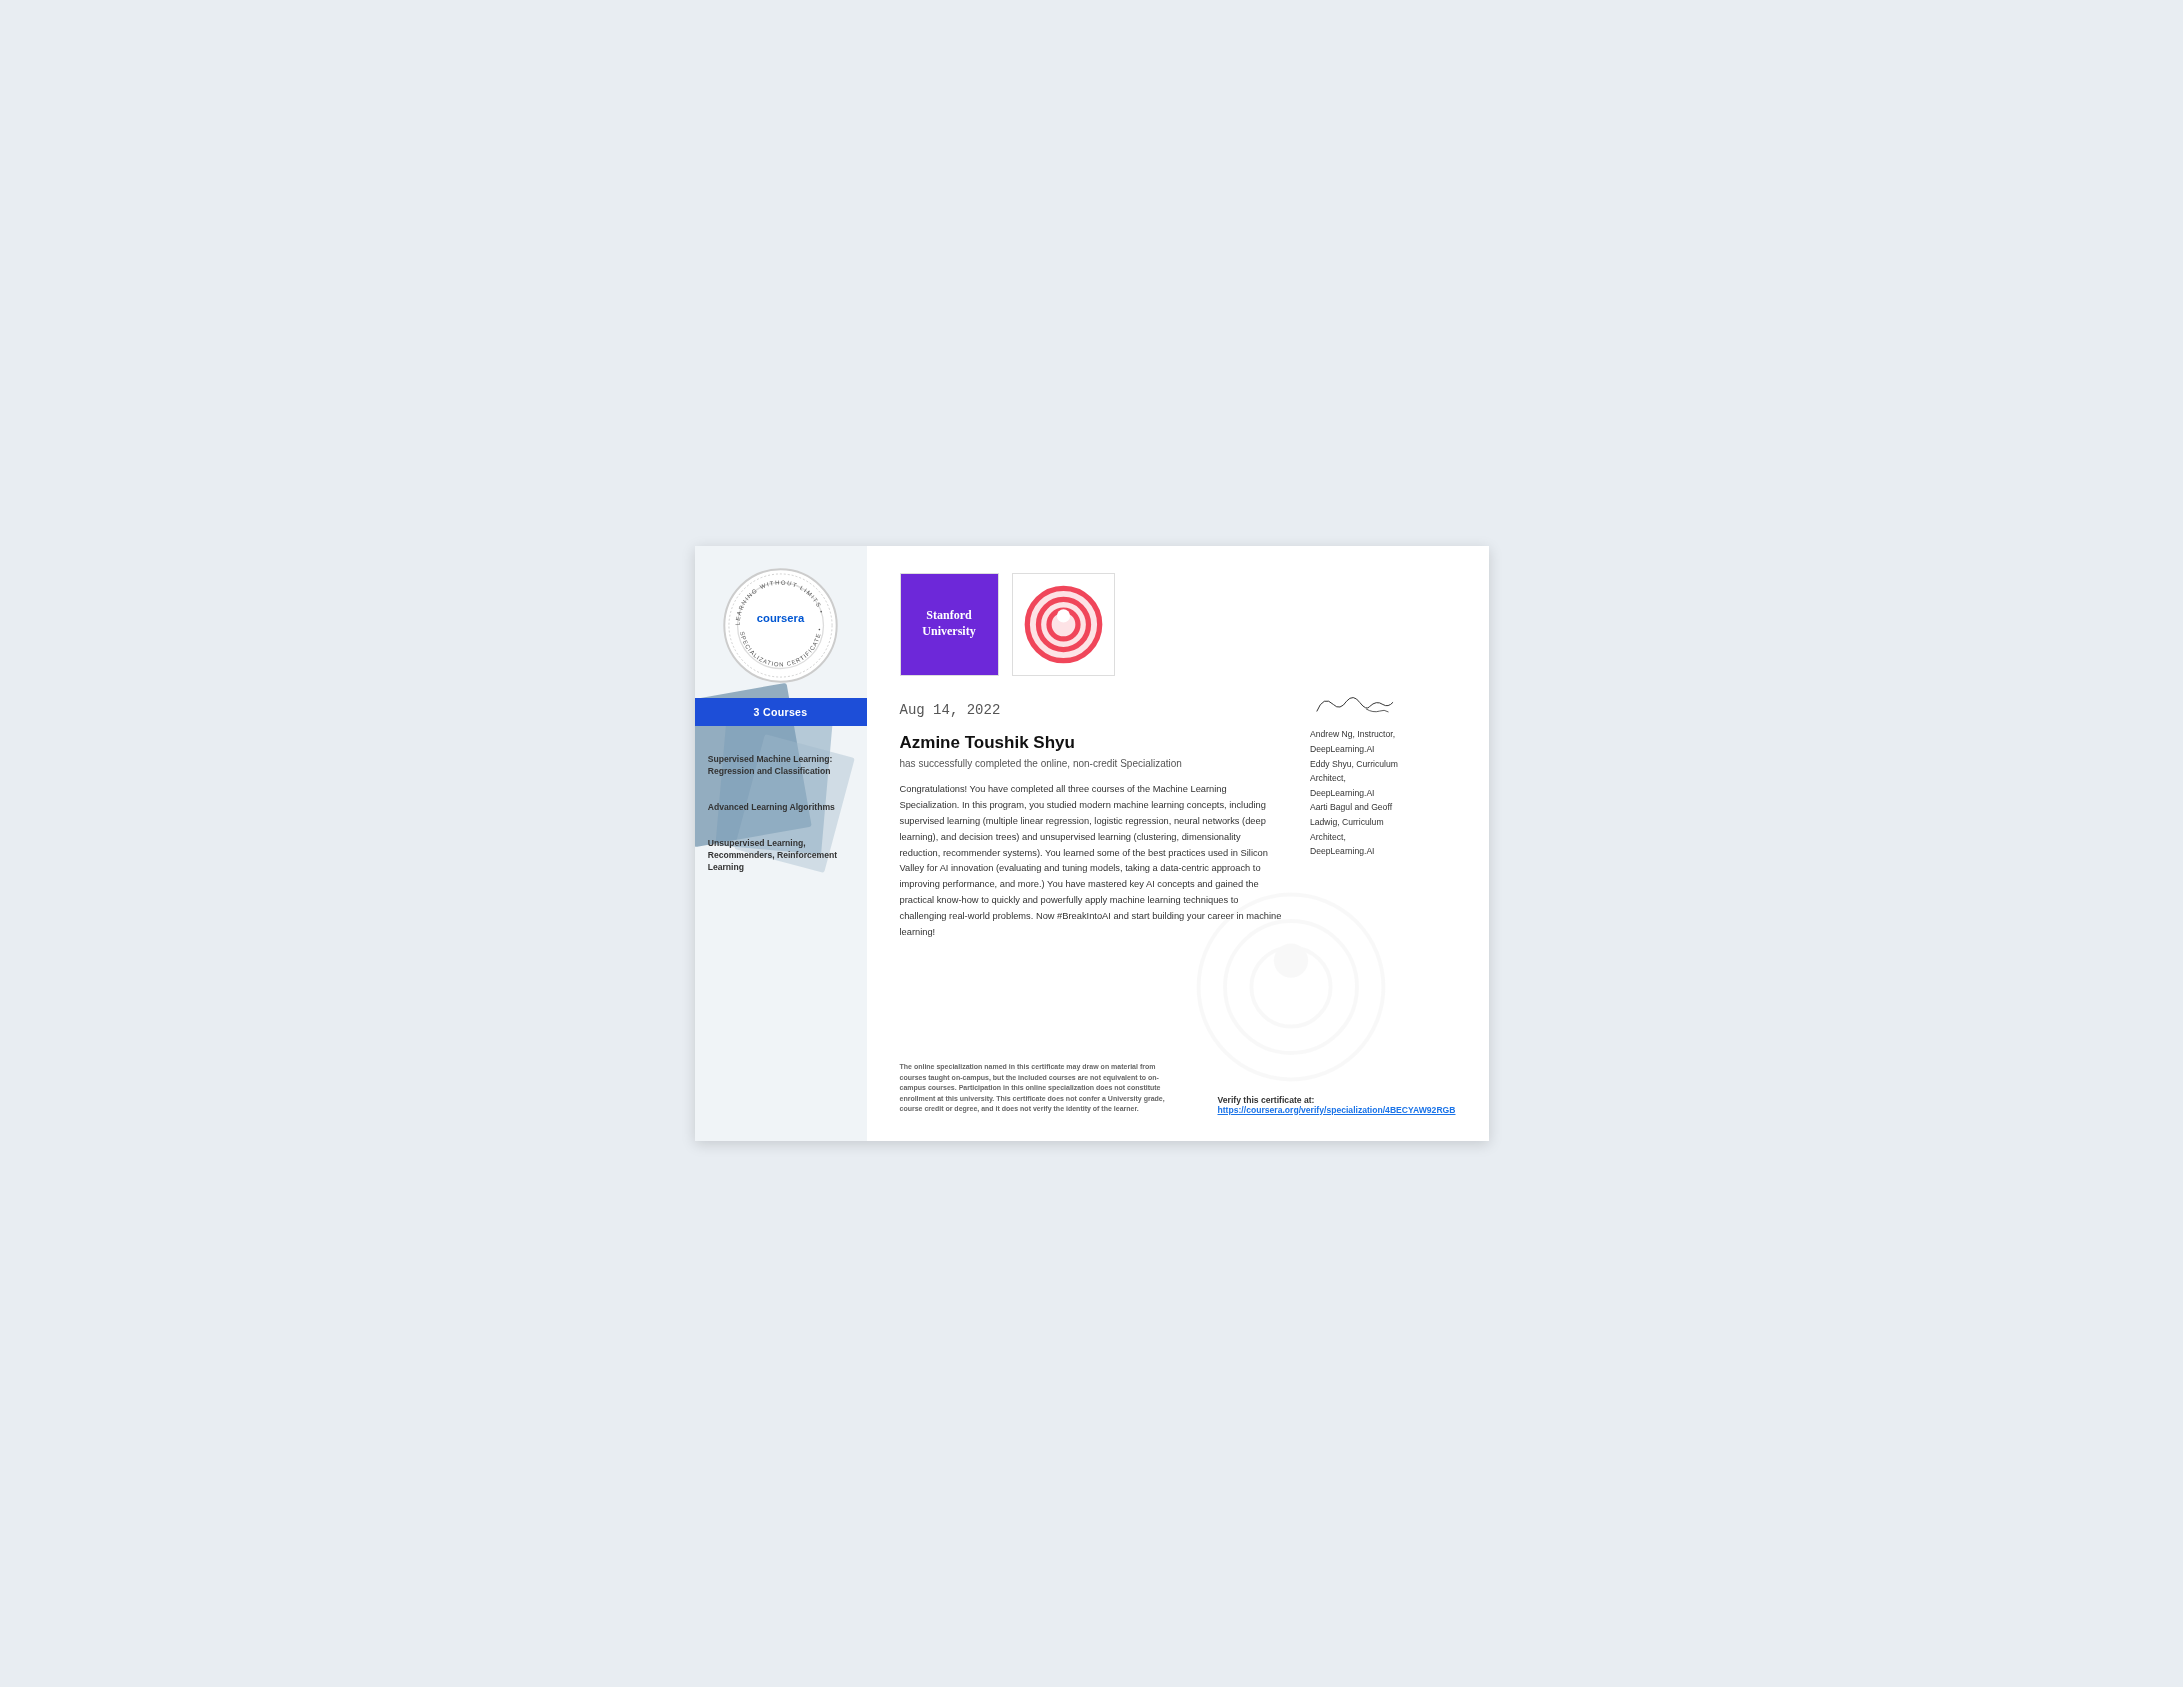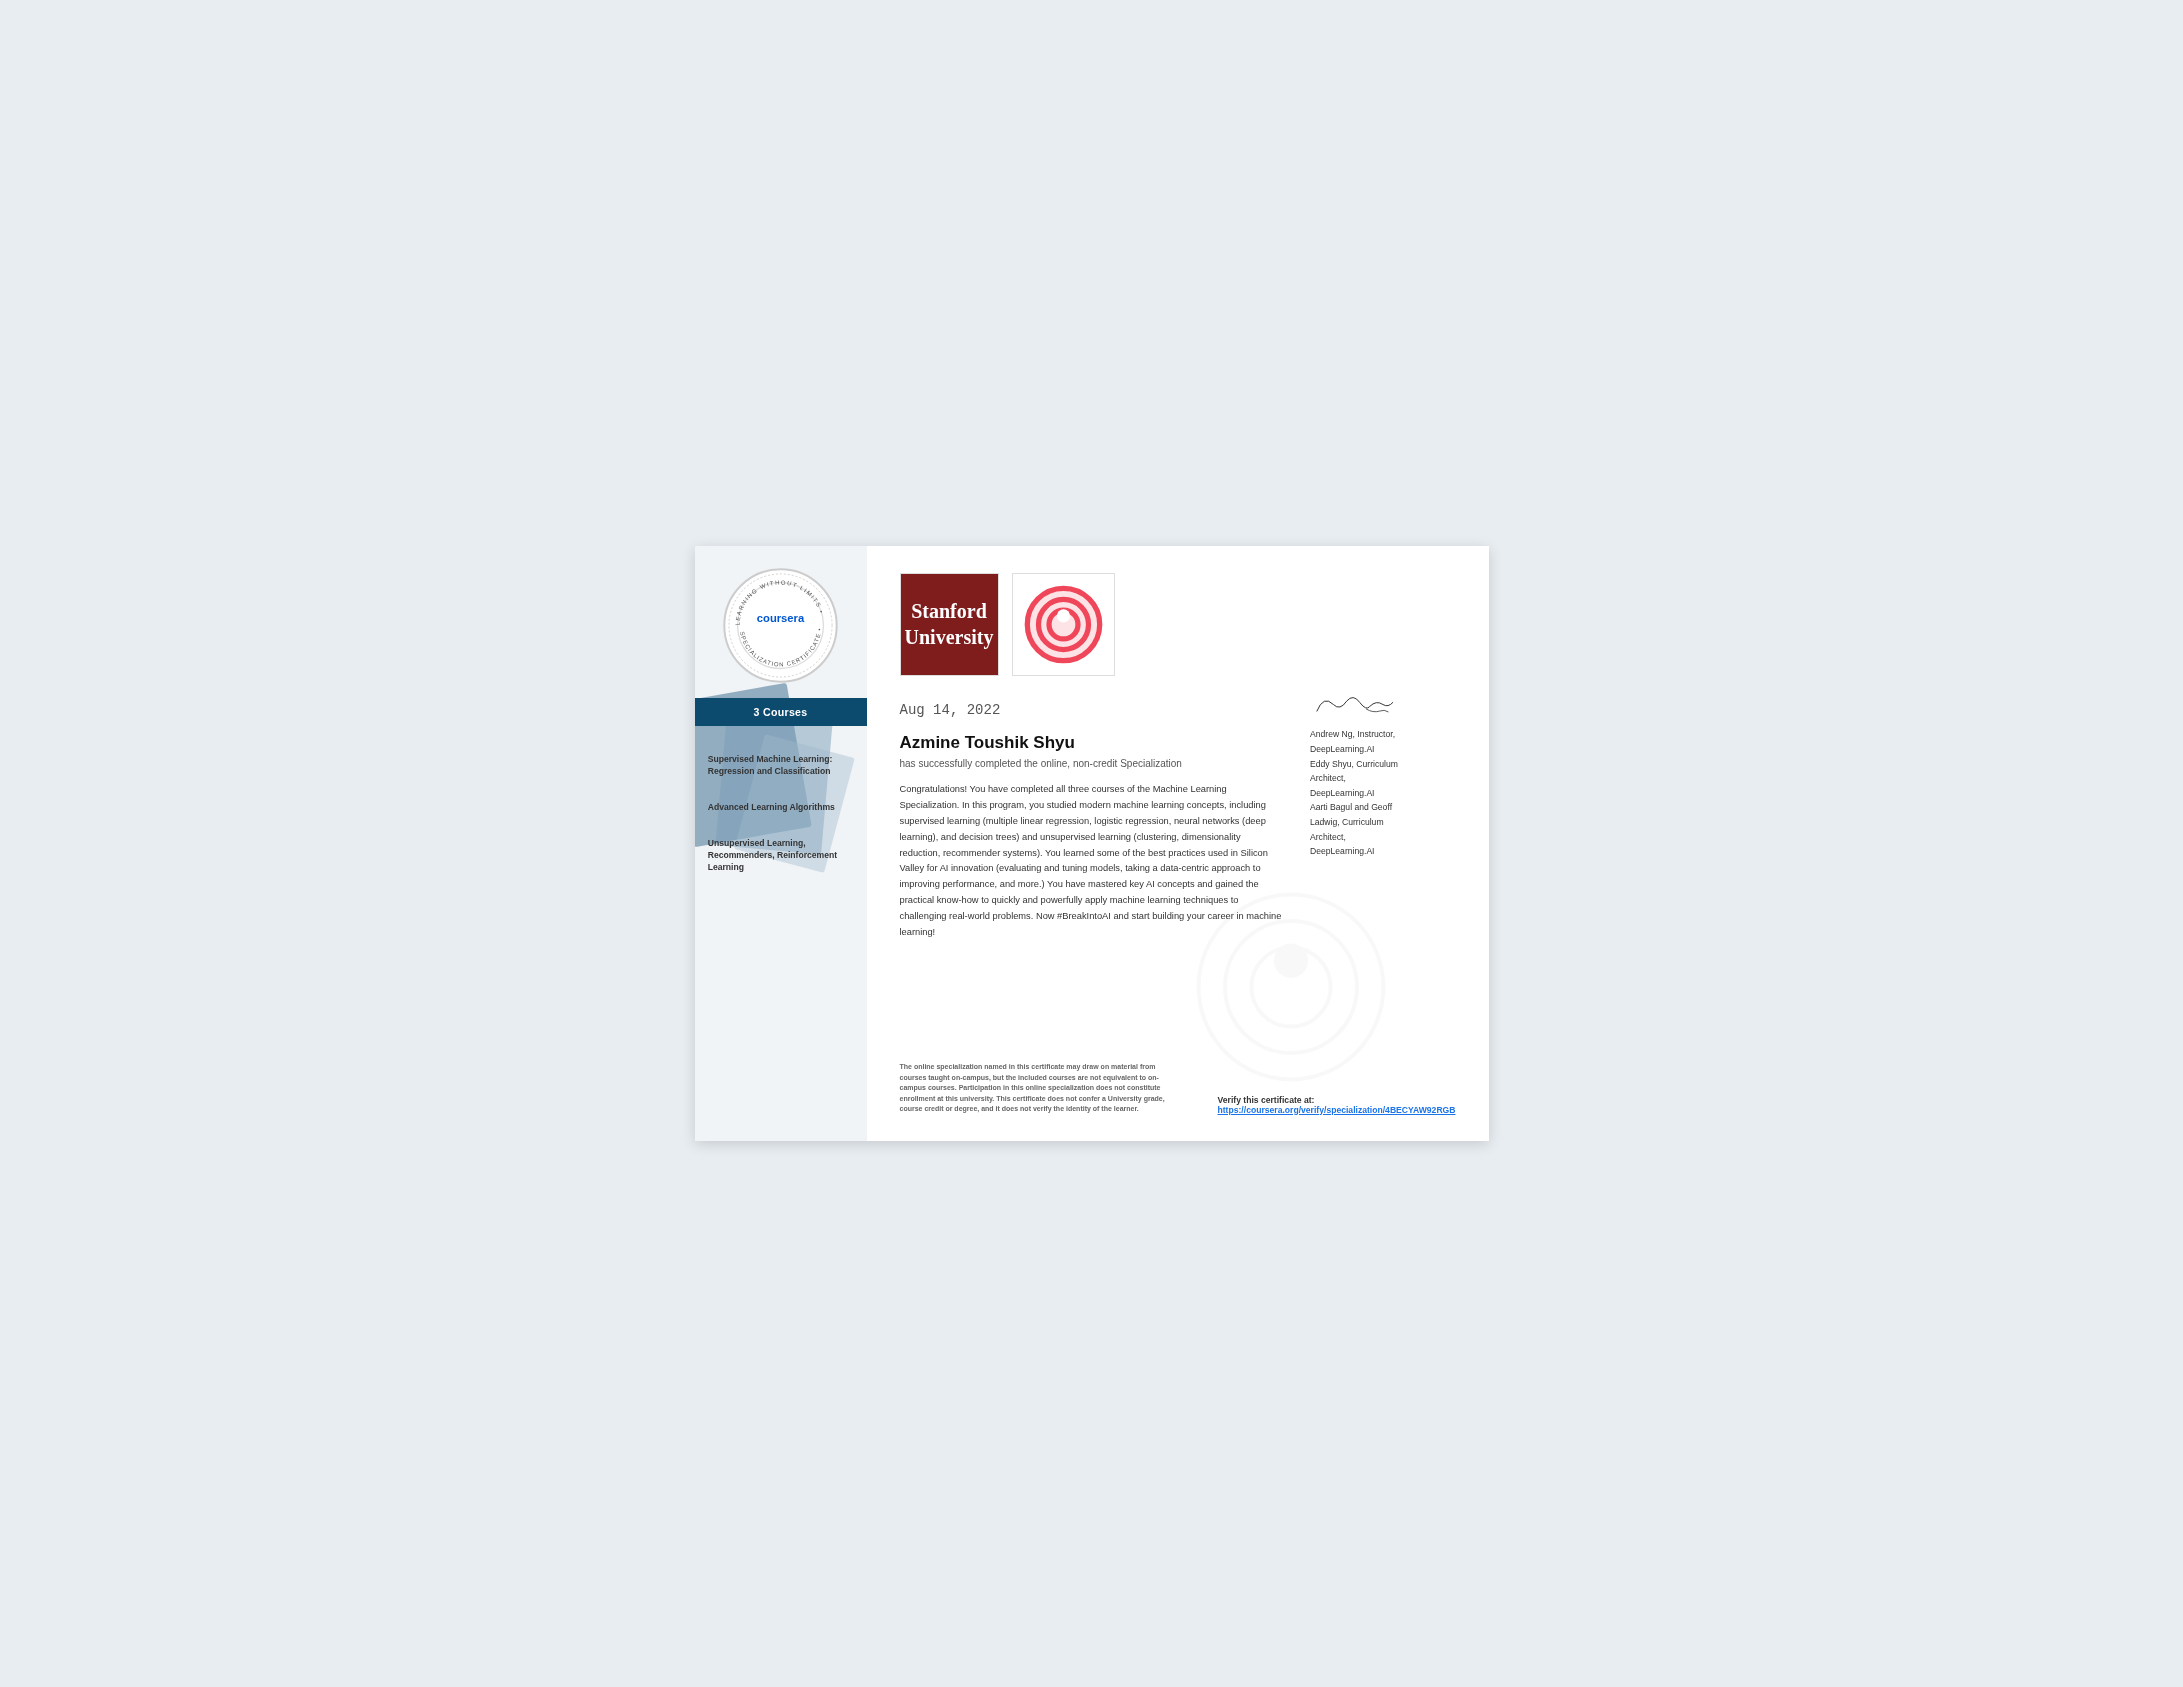--- a/index.html
+++ b/index.html
@@ -67,21 +67,21 @@
       height: 119px;
       background: #a0b8cb;
       transform: rotate(15deg);
       border-radius: 2.6px;
       opacity: 0.4;
     }
 
     .courses-banner {
       position: relative;
       z-index: 1;
-      background: #0c4a6e;
+      background: #1d4ed8;
       color: white;
       width: 100%;
       text-align: center;
       padding: 8px 6.6px;
       font-family: Arial, sans-serif;
       font-size: 10.6px;
       font-weight: bold;
       margin-top: 13.2px;
       letter-spacing: 0.3px;
     }
@@ -114,27 +114,27 @@
     }
 
     .logos-row {
       display: flex;
       gap: 13.2px;
       margin-bottom: 26.5px;
     }
     .stanford-logo {
       width: 99px;
       height: 103px;
-      background: #7f1d1d;
+      background: #6d28d9;
       display: flex;
       align-items: center;
       justify-content: center;
       color: white;
       font-family: Georgia, serif;
-      font-size: 20px;
+      font-size: 12px;
       font-weight: bold;
       text-align: center;
       line-height: 1.3;
       border: 1.3px solid #ddd;
     }
     .deeplearning-logo {
       width: 103px;
       height: 103px;
       border: 1.3px solid #ddd;
       display: flex;

